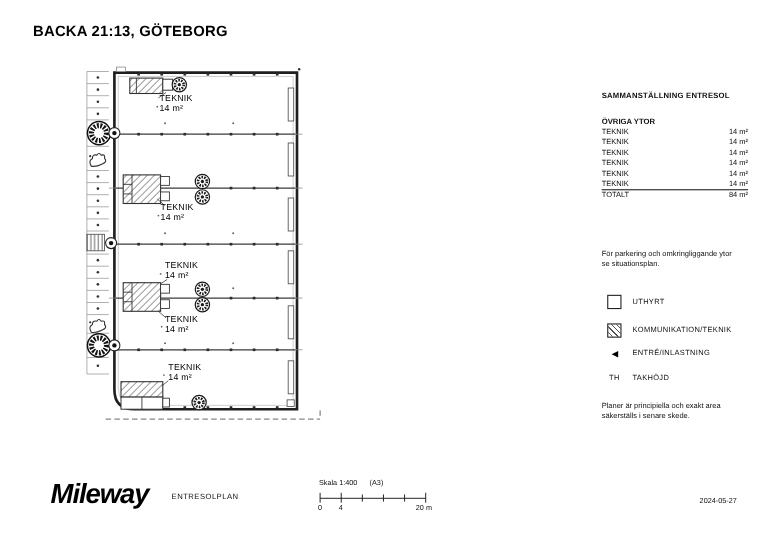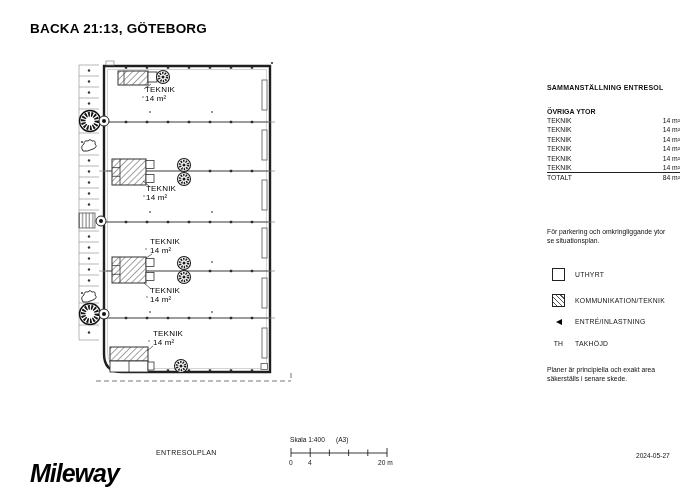--- a/index.html
+++ b/index.html
@@ -347,21 +347,21 @@
       <span class="legend-label">ENTRÉ/INLASTNING</span>
     </div>
     <div class="legend-row" style="top:72px;">
       <span class="sym-cell th-sym">TH</span>
       <span class="legend-label">TAKHÖJD</span>
     </div>
   </div>
 
   <div class="abs note" style="left:547px;top:366px;width:126px;">Planer är principiella och exakt area säkerställs i senare skede.</div>
 
-  <div class="abs logo" style="left:30px;top:435px;margin-top:24px;">Mileway</div>
+  <div class="abs logo" style="left:46px;top:435px;">Mileway</div>
   <div class="abs small-caps" style="left:156px;top:449px;">ENTRESOLPLAN</div>
 
   <div class="abs tiny" style="left:290px;top:436px;">Skala 1:400</div>
   <div class="abs tiny" style="left:336px;top:436px;">(A3)</div>
 
   <svg class="abs" style="left:290px;top:447px;" width="100" height="12" viewBox="0 0 100 12">
     <line x1="1" y1="6" x2="97" y2="6" stroke="#222" stroke-width="0.9"></line>
     <g stroke="#222" stroke-width="0.9">
       <line x1="1" y1="1" x2="1" y2="10"></line>
       <line x1="20.2" y1="1" x2="20.2" y2="10"></line>

